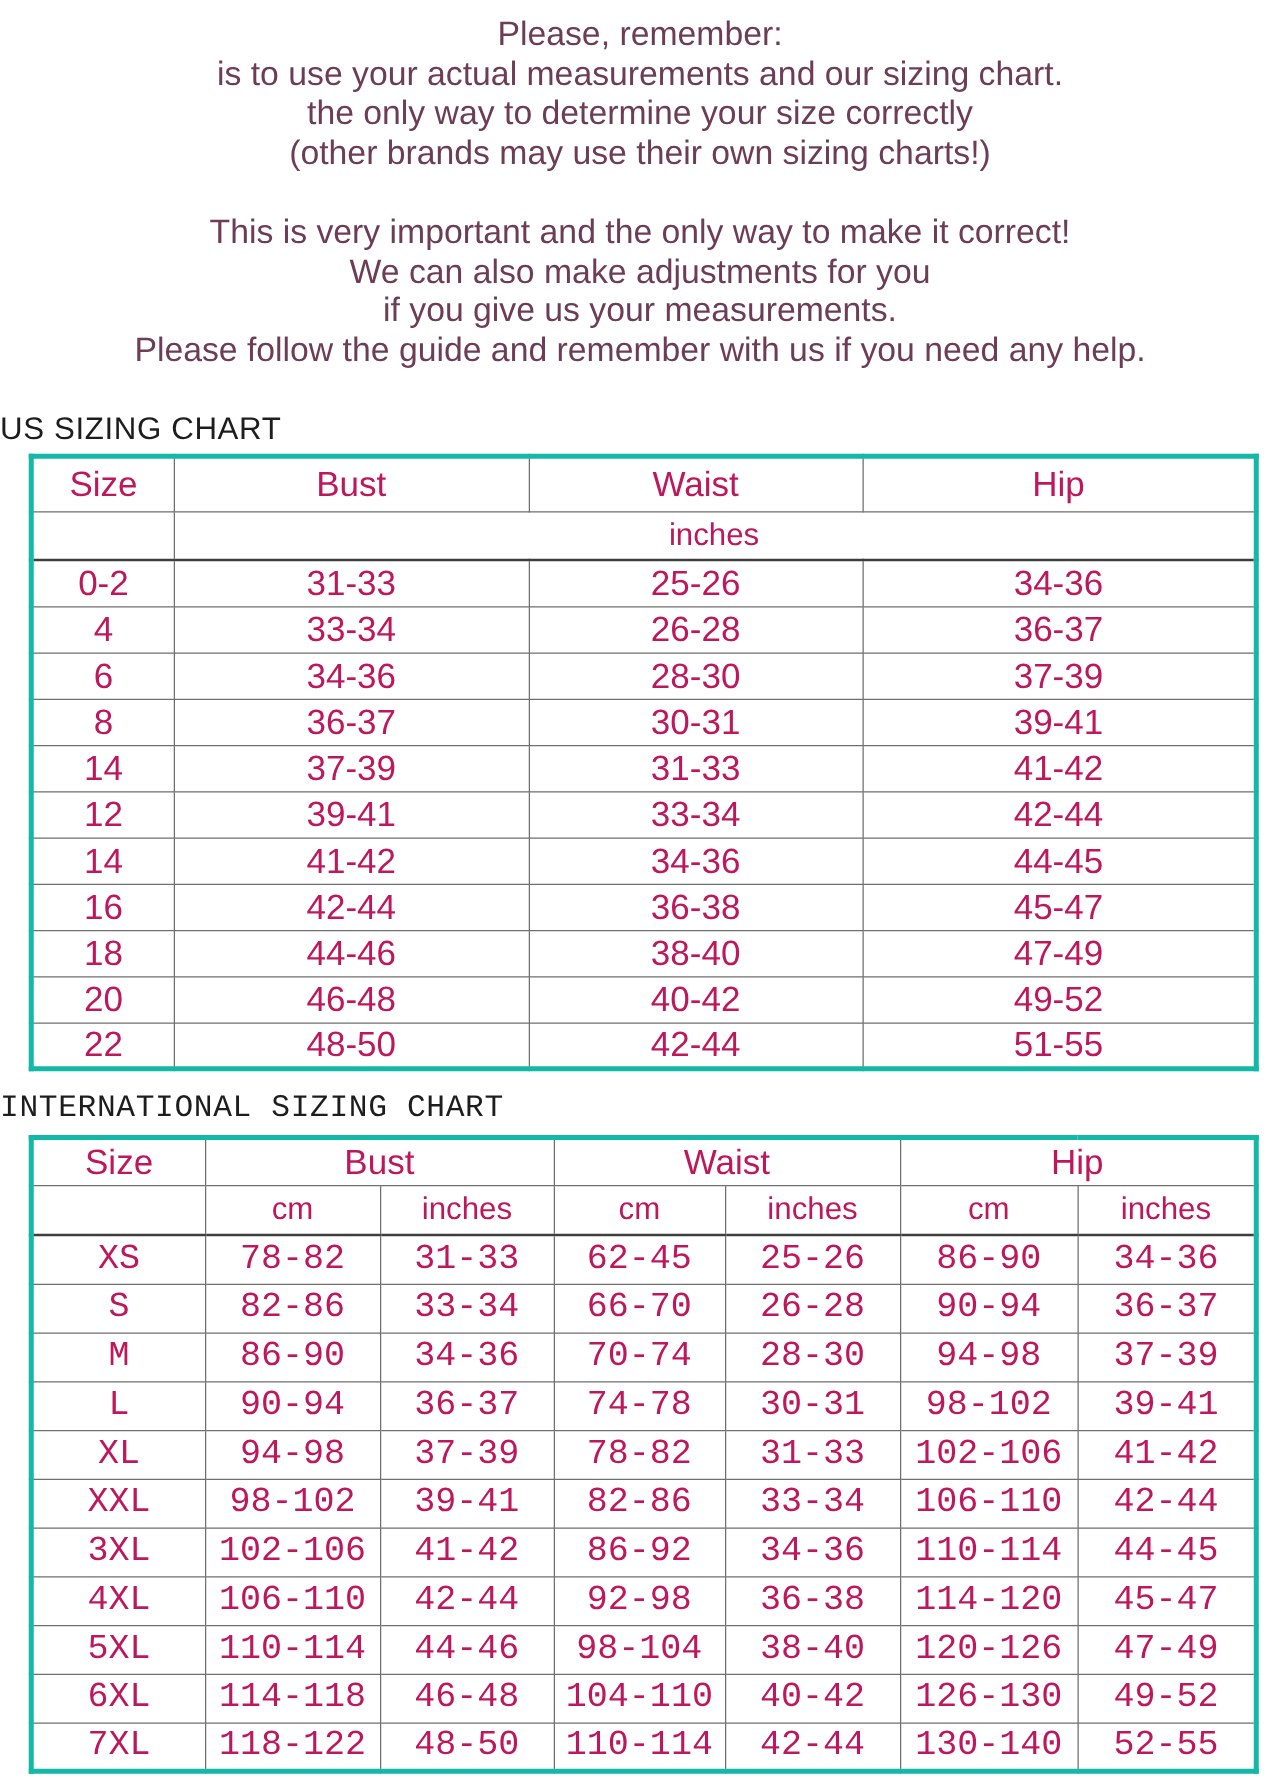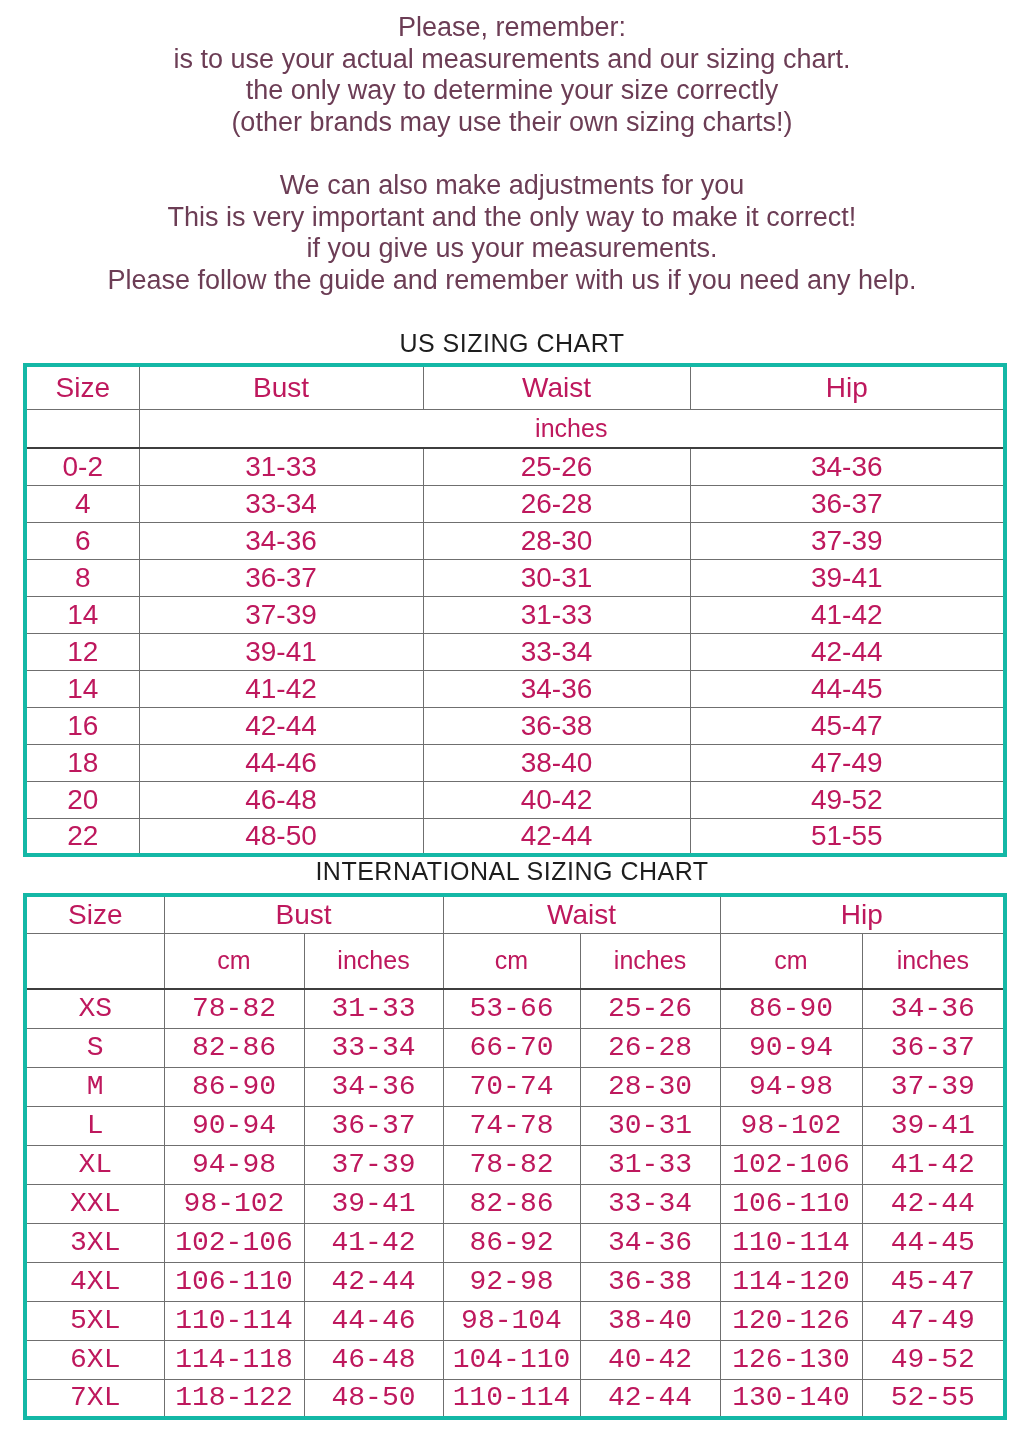--- a/index.html
+++ b/index.html
@@ -13,28 +13,27 @@
   .intro{
     padding-top:12px;
     text-align:center;
     color:#6c3d55;
     font-size:27px;
     line-height:31.5px;
     font-weight:300;
   }
   .stanza + .stanza{margin-top:32px;}
   .section-title{
-    text-align:center;
     color:#1d1d1d;
     font-size:25px;
     letter-spacing:0.5px;
     font-weight:300;
   }
   .title-us{margin-top:33px;margin-bottom:5px;}
-  .title-intl{margin-top:0;margin-bottom:7px;}
+  .title-intl{margin-top:15px;margin-bottom:7px;font-family:Liberation Mono, monospace;}
   table.sizing{
     border-collapse:collapse;
     table-layout:fixed;
     margin-left:23px;
     width:980px;
     border:4px solid #14b8a6;
     color:#be185d;
   }
   .sizing th,.sizing td{
     border:1px solid #6f6f6f;
@@ -44,36 +43,36 @@
     font-weight:300;
     font-size:28px;
     overflow:hidden;
     white-space:nowrap;
   }
   .sizing thead tr.unit td{font-size:25px;border-bottom:2px solid #3e3e3e;margin-top:44px;}
   .us tr.hdr{height:44px;}
   .us tr.unit{height:39px;}
   .us tbody tr{height:37px;}
   .intl tr.hdr{height:38px;}
-  .intl tr.unit{height:56px;}
+  .intl tr.unit{height:40px;}
   .intl tbody tr{height:39px;font-family:Liberation Mono, monospace;}
 </style>
 </head>
 <body>
 
 <div class="intro">
   <div class="stanza">
     <div>Please, remember:</div>
     <div>is to use your actual measurements and our sizing chart.</div>
     <div>the only way to determine your size correctly</div>
     <div>(other brands may use their own sizing charts!)</div>
   </div>
   <div class="stanza">
+    <div>This is very important and the only way to make it correct!</div>
     <div>We can also make adjustments for you</div>
-    <div>This is very important and the only way to make it correct!</div>
     <div>if you give us your measurements.</div>
     <div>Please follow the guide and remember with us if you need any help.</div>
   </div>
 </div>
 
 <div class="section-title title-us">US SIZING CHART</div>
 
 <table class="sizing us">
   <colgroup>
     <col style="width:114px">
@@ -190,21 +189,21 @@
       <td>inches</td>
       <td>cm</td>
       <td>inches</td>
     </tr>
   </thead>
   <tbody id="intl-body">
       <tr>
         <td>XS</td>
         <td>78-82</td>
         <td>31-33</td>
-        <td>53-66</td>
+        <td>62-45</td>
         <td>25-26</td>
         <td>86-90</td>
         <td>34-36</td>
       </tr>
       <tr>
         <td>S</td>
         <td>82-86</td>
         <td>33-34</td>
         <td>66-70</td>
         <td>26-28</td>

